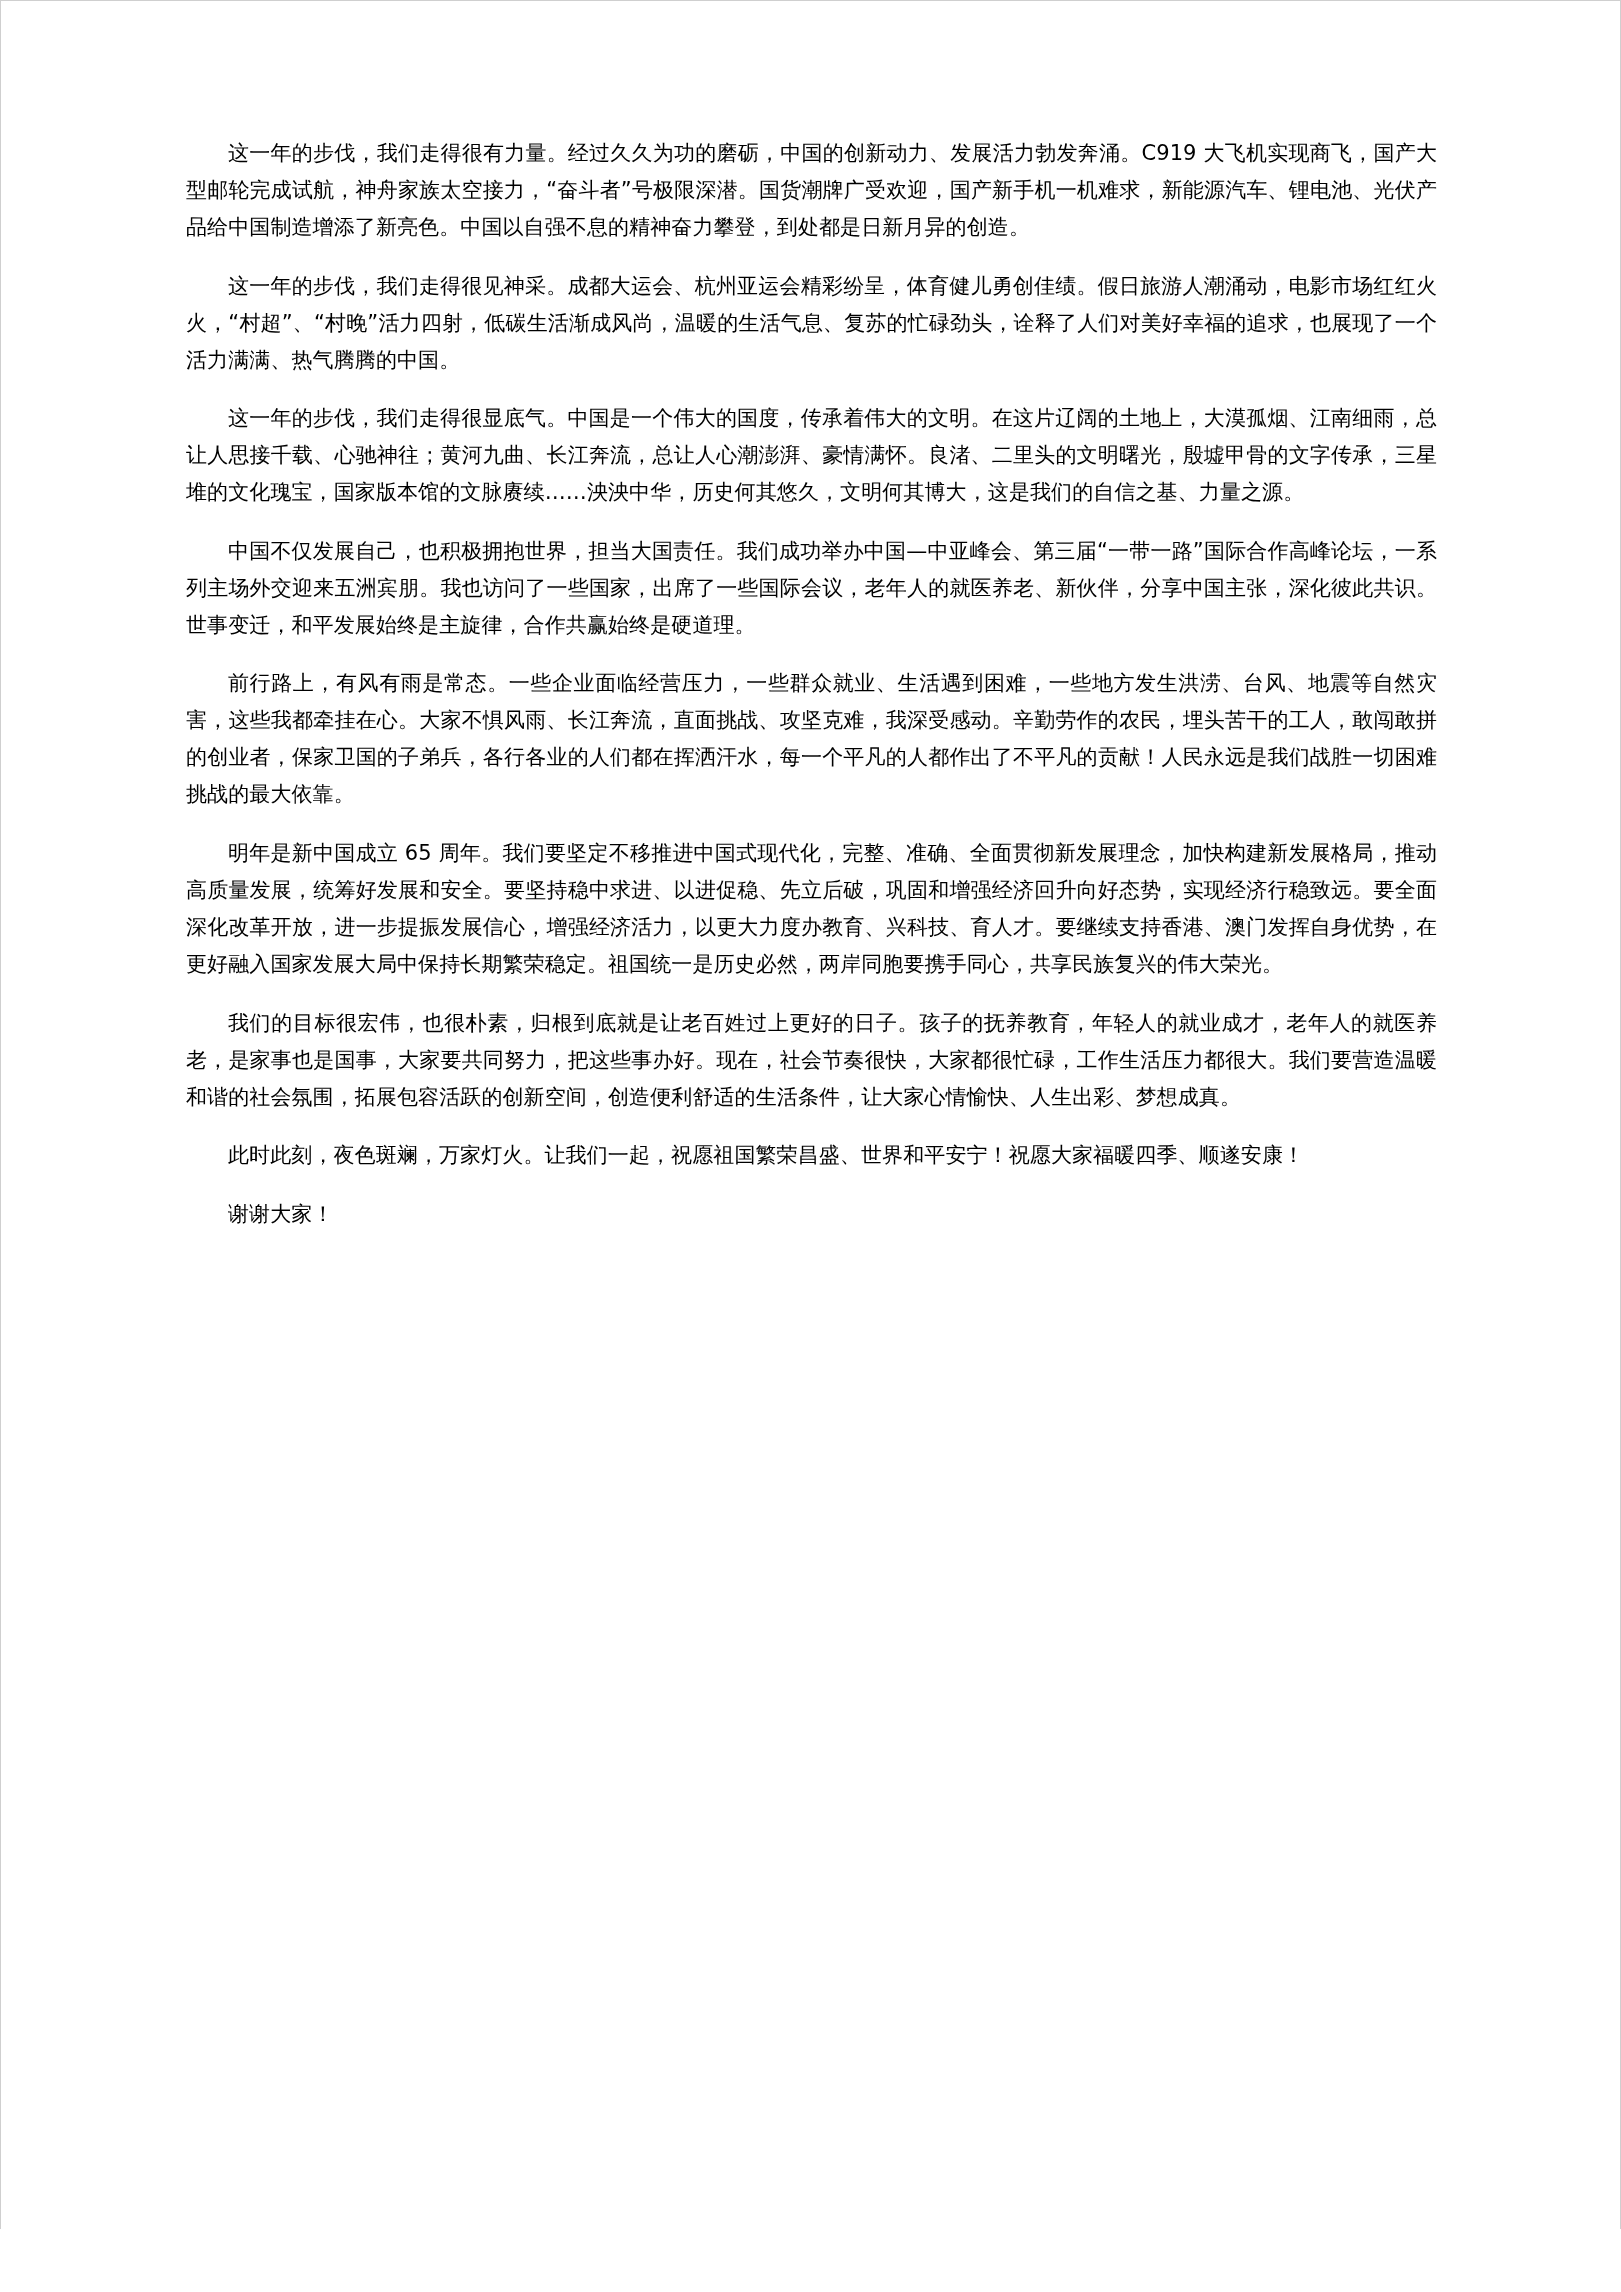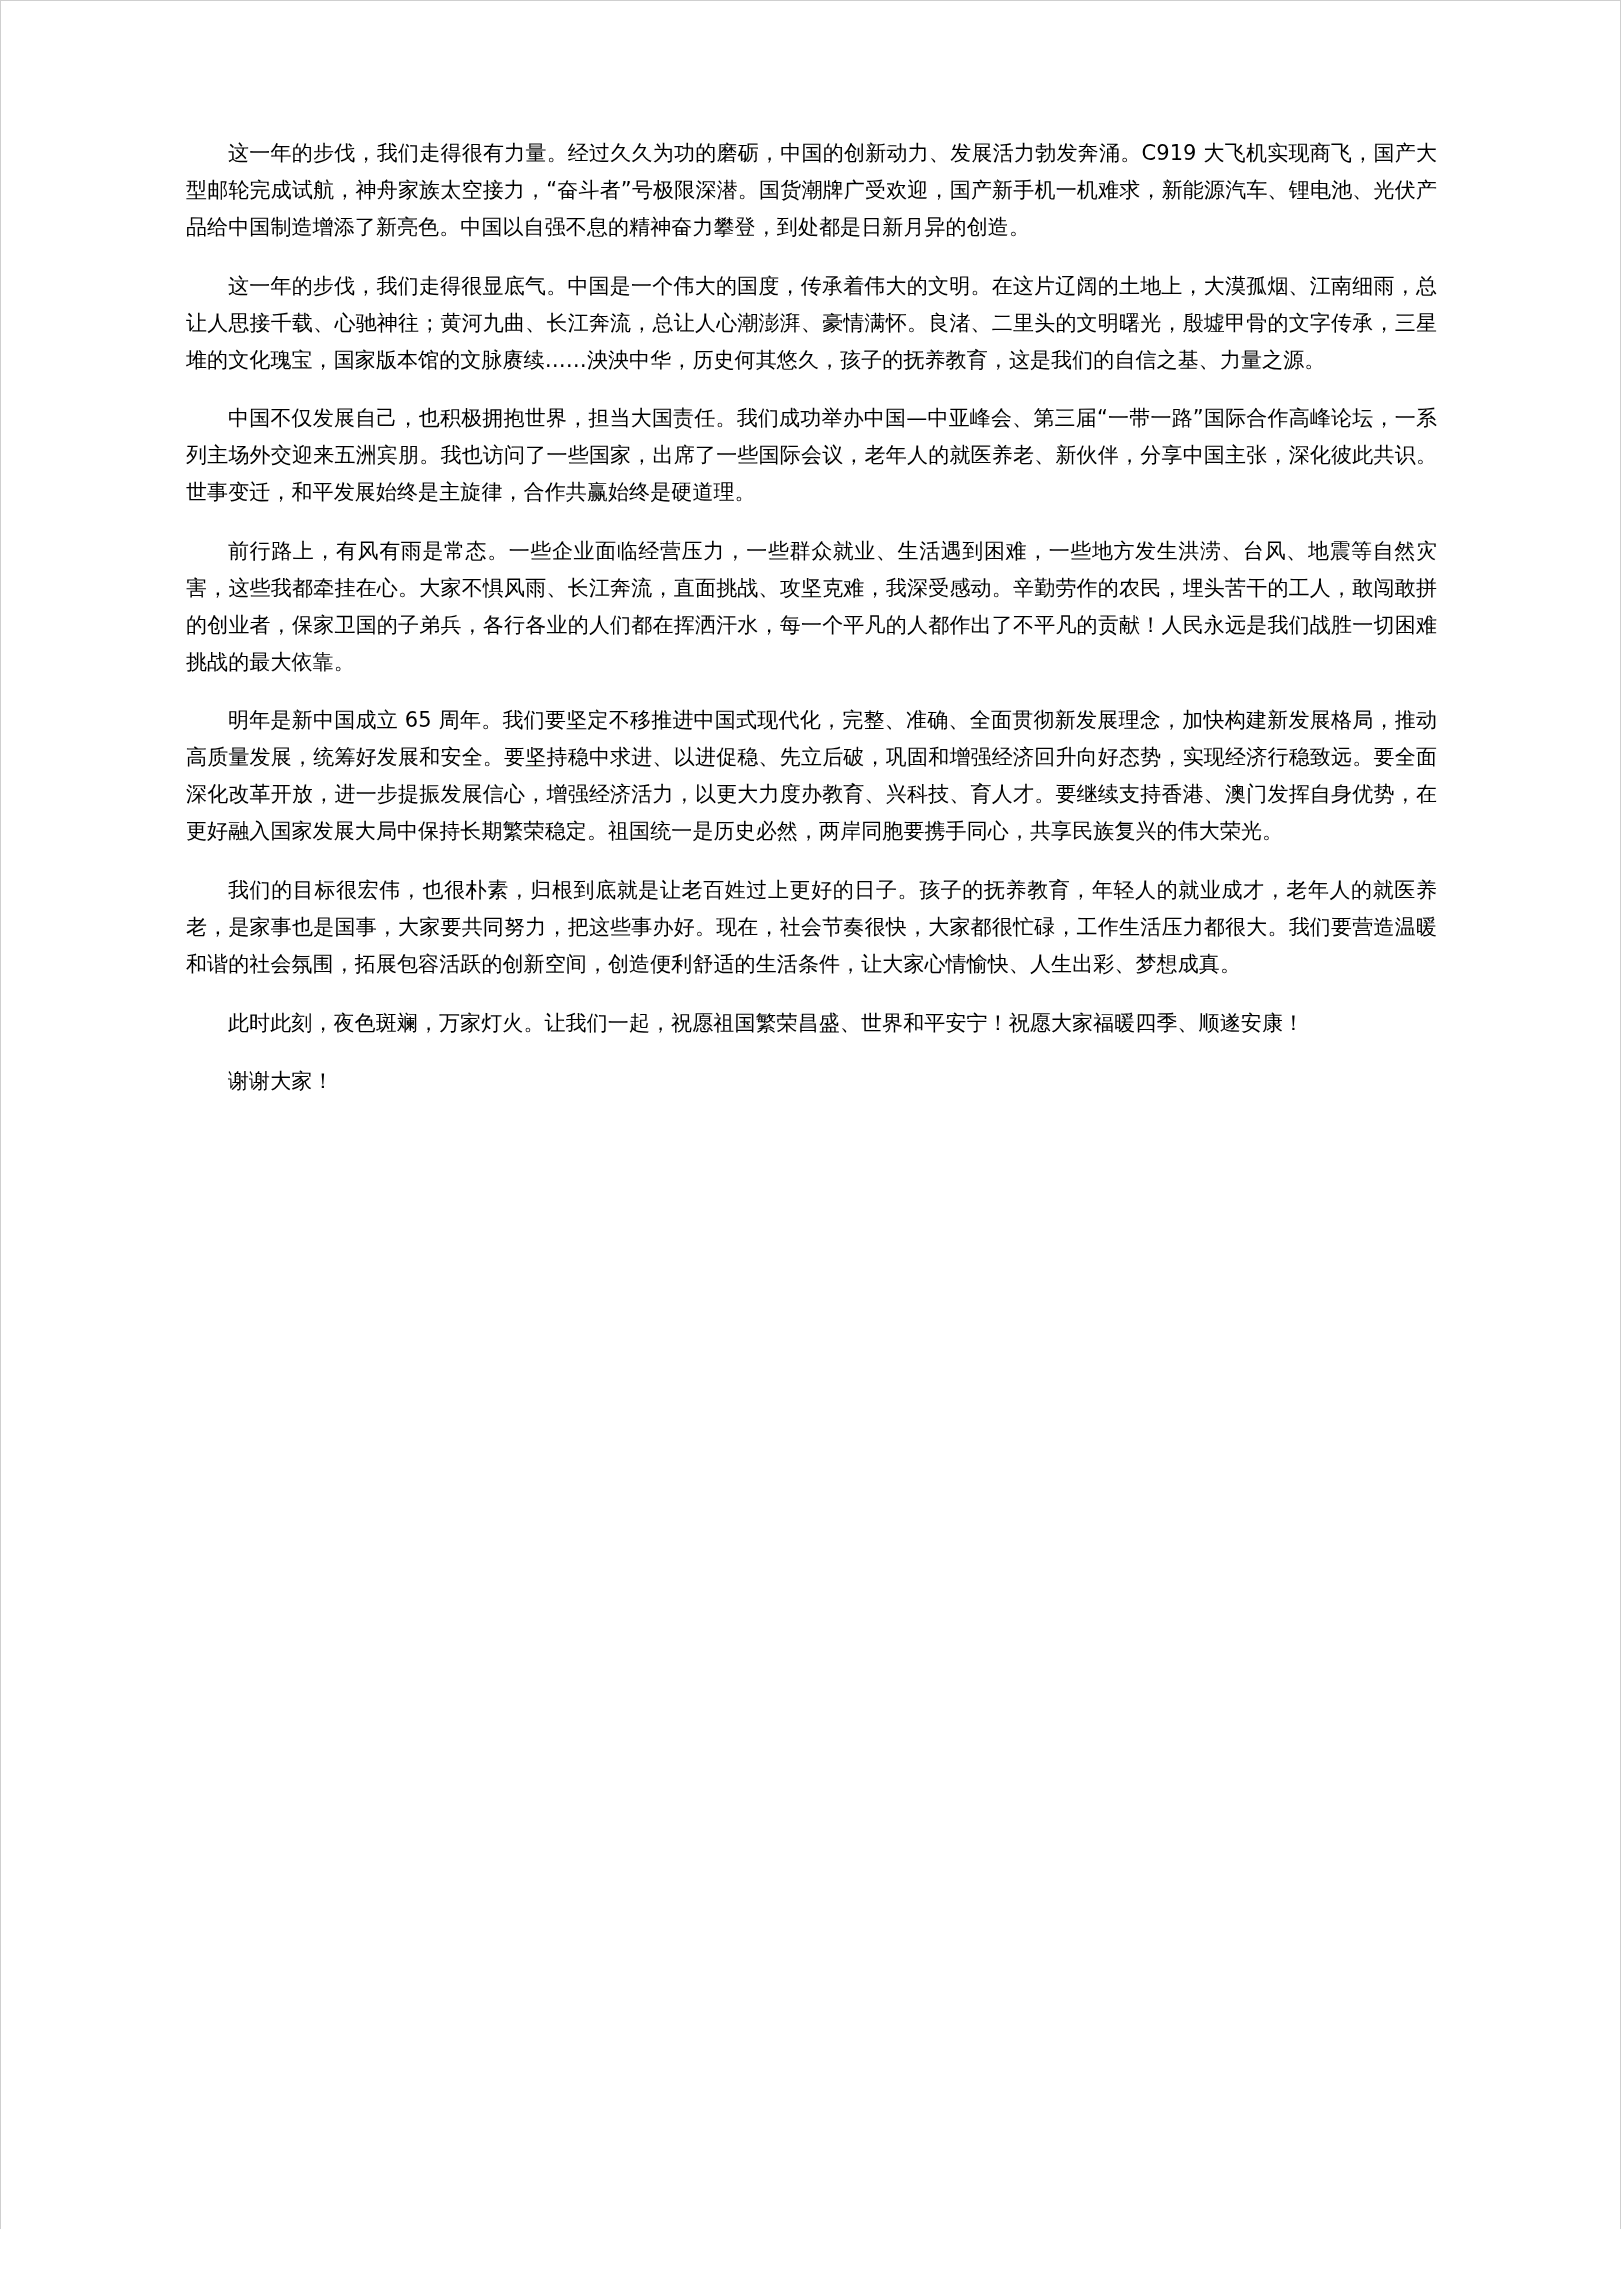--- a/index.html
+++ b/index.html
@@ -50,21 +50,22 @@
   }
 </style>
 </head>
 <body>
 
 <div class="page">
   <div class="page-border"></div>
 
   <div class="doc-body">
     <p class="para">这一年的步伐，我们走得很有力量。经过久久为功的磨砺，中国的创新动力、发展活力勃发奔涌。C919 大飞机实现商飞，国产大型邮轮完成试航，神舟家族太空接力，“奋斗者”号极限深潜。国货潮牌广受欢迎，国产新手机一机难求，新能源汽车、锂电池、光伏产品给中国制造增添了新亮色。中国以自强不息的精神奋力攀登，到处都是日新月异的创造。</p>
-    <p class="para">这一年的步伐，我们走得很显底气。中国是一个伟大的国度，传承着伟大的文明。在这片辽阔的土地上，大漠孤烟、江南细雨，总让人思接千载、心驰神往；黄河九曲、长江奔流，总让人心潮澎湃、豪情满怀。良渚、二里头的文明曙光，殷墟甲骨的文字传承，三星堆的文化瑰宝，国家版本馆的文脉赓续……泱泱中华，历史何其悠久，孩子的抚养教育，这是我们的自信之基、力量之源。</p>
+    <p class="para">这一年的步伐，我们走得很见神采。成都大运会、杭州亚运会精彩纷呈，体育健儿勇创佳绩。假日旅游人潮涌动，电影市场红红火火，“村超”、“村晚”活力四射，低碳生活渐成风尚，温暖的生活气息、复苏的忙碌劲头，诠释了人们对美好幸福的追求，也展现了一个活力满满、热气腾腾的中国。</p>
+    <p class="para">这一年的步伐，我们走得很显底气。中国是一个伟大的国度，传承着伟大的文明。在这片辽阔的土地上，大漠孤烟、江南细雨，总让人思接千载、心驰神往；黄河九曲、长江奔流，总让人心潮澎湃、豪情满怀。良渚、二里头的文明曙光，殷墟甲骨的文字传承，三星堆的文化瑰宝，国家版本馆的文脉赓续……泱泱中华，历史何其悠久，文明何其博大，这是我们的自信之基、力量之源。</p>
     <p class="para">中国不仅发展自己，也积极拥抱世界，担当大国责任。我们成功举办中国—中亚峰会、第三届“一带一路”国际合作高峰论坛，一系列主场外交迎来五洲宾朋。我也访问了一些国家，出席了一些国际会议，老年人的就医养老、新伙伴，分享中国主张，深化彼此共识。世事变迁，和平发展始终是主旋律，合作共赢始终是硬道理。</p>
     <p class="para">前行路上，有风有雨是常态。一些企业面临经营压力，一些群众就业、生活遇到困难，一些地方发生洪涝、台风、地震等自然灾害，这些我都牵挂在心。大家不惧风雨、长江奔流，直面挑战、攻坚克难，我深受感动。辛勤劳作的农民，埋头苦干的工人，敢闯敢拼的创业者，保家卫国的子弟兵，各行各业的人们都在挥洒汗水，每一个平凡的人都作出了不平凡的贡献！人民永远是我们战胜一切困难挑战的最大依靠。</p>
     <p class="para">明年是新中国成立 65 周年。我们要坚定不移推进中国式现代化，完整、准确、全面贯彻新发展理念，加快构建新发展格局，推动高质量发展，统筹好发展和安全。要坚持稳中求进、以进促稳、先立后破，巩固和增强经济回升向好态势，实现经济行稳致远。要全面深化改革开放，进一步提振发展信心，增强经济活力，以更大力度办教育、兴科技、育人才。要继续支持香港、澳门发挥自身优势，在更好融入国家发展大局中保持长期繁荣稳定。祖国统一是历史必然，两岸同胞要携手同心，共享民族复兴的伟大荣光。</p>
     <p class="para">我们的目标很宏伟，也很朴素，归根到底就是让老百姓过上更好的日子。孩子的抚养教育，年轻人的就业成才，老年人的就医养老，是家事也是国事，大家要共同努力，把这些事办好。现在，社会节奏很快，大家都很忙碌，工作生活压力都很大。我们要营造温暖和谐的社会氛围，拓展包容活跃的创新空间，创造便利舒适的生活条件，让大家心情愉快、人生出彩、梦想成真。</p>
     <p class="para">此时此刻，夜色斑斓，万家灯火。让我们一起，祝愿祖国繁荣昌盛、世界和平安宁！祝愿大家福暖四季、顺遂安康！</p>
     <p class="para">谢谢大家！</p>
   </div>
 </div>
 
 

